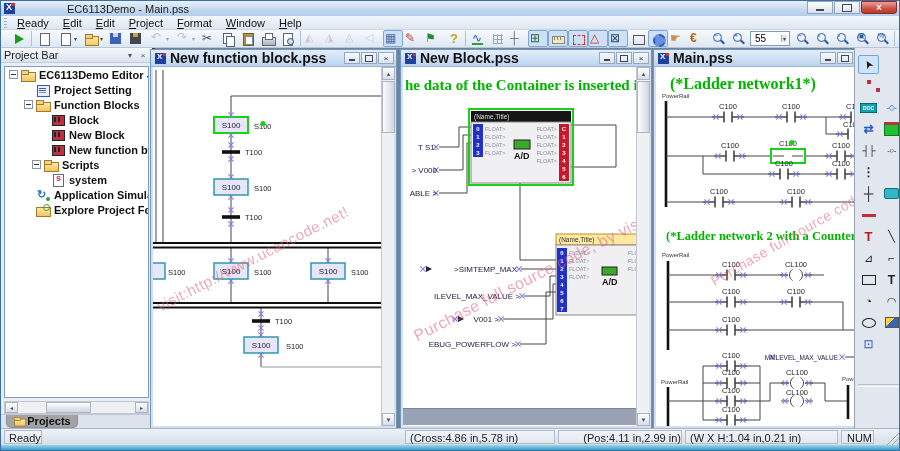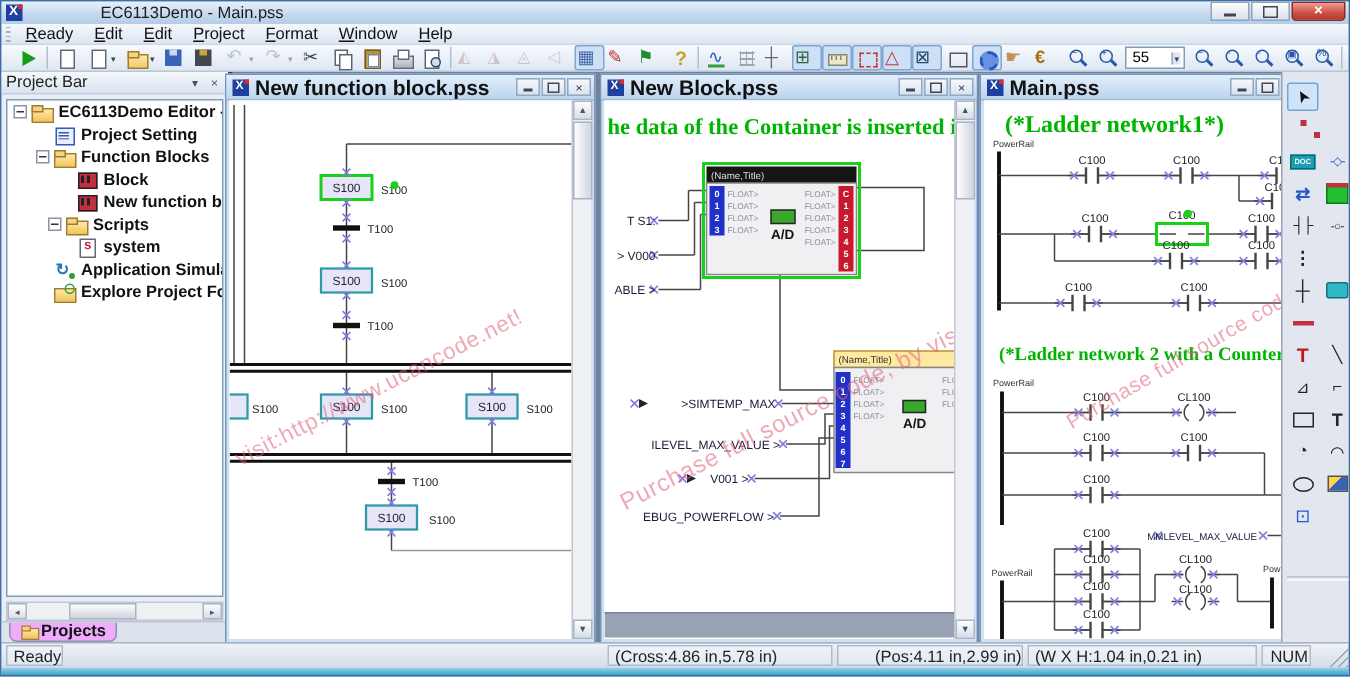--- a/index.html
+++ b/index.html
@@ -129,21 +129,21 @@
   .ti-sim::before { content:"↻"; position:absolute; left:1px; top:-1px; color:#2878b8; font-weight:bold; font-size:11px; }
   .ti-sim::after { content:""; position:absolute; right:1px; bottom:0; width:4px; height:4px; background:#2fa040; border-radius:50%; }
   .ti-explore::before { content:""; position:absolute; left:0; top:3px; width:13px; height:8px;
     background:linear-gradient(#ffe9a6,#f2c35e); border:1px solid #a07b28; }
   .ti-explore::after { content:""; position:absolute; right:1px; top:0; width:5px; height:5px; border:1.5px solid #2fa040; border-radius:50%; }
   #tree-hscroll { position:absolute; left:3px; right:3px; bottom:14px; height:13px; background:#eef0f4; border:1px solid #c2c8d2; display:flex; }
   .harr { width:13px; height:100%; background:linear-gradient(#fdfdfd,#d8dde6); border:1px solid #aab4c4; font-size:6px; color:#456;
     display:flex; align-items:center; justify-content:center; }
   .hthumb { width:45px; height:100%; background:linear-gradient(#fdfdfd,#cfd6e0); border:1px solid #aab4c4; margin-left:28px; }
   #pb-tabs { position:absolute; left:0; right:0; bottom:0; height:14px; background:#dde3ec; border-top:1px solid #c0c8d4; }
-  #pb-tab { position:absolute; left:5px; top:0; width:72px; height:13px; background:#f0abfc; border:1px solid #8894a8; border-top:none;
+  #pb-tab { position:absolute; left:5px; top:0; width:72px; height:13px; background:#a3a3a3; border:1px solid #8894a8; border-top:none;
     border-radius:0 0 5px 5px; display:flex; align-items:center; justify-content:center; font-weight:bold; color:#111; }
   #pb-tab .ti { width:12px; margin-right:2px; transform:scale(.8); }
 
   
   #mdi { position:absolute; left:147px; top:0; right:0; bottom:0; }
   .cwin { position:absolute; background:#cfe1f3; border:1px solid #7296bc; box-shadow:inset 0 0 0 2px #cfe1f3; }
   .cw-title { height:17px; background:linear-gradient(#e2eefb,#bdd4ec); display:flex; align-items:center;
     padding:0 2px 0 4px; border-bottom:1px solid #9ab4d2; }
   .cw-icon { width:11px; height:11px; background:#2040a0; position:relative; flex:none; margin-right:4px; }
   .cw-icon::before { content:"X"; position:absolute; left:2px; top:-1px; color:#fff; font-size:8px; font-weight:bold; }
@@ -429,20 +429,25 @@
           </div>
           <div class="trow" style="padding-left: 19px;">
             <span class="exp"></span>
             <span class="ti ti-folder"></span>
             <span class="tl">Function Blocks</span>
           </div>
           <div class="trow" style="padding-left: 34px;">
             <span class="expsp"></span>
             <span class="ti ti-block"></span>
             <span class="tl">Block</span>
+          </div>
+          <div class="trow" style="padding-left: 34px;">
+            <span class="expsp"></span>
+            <span class="ti ti-block"></span>
+            <span class="tl">New Block</span>
           </div>
           <div class="trow" style="padding-left: 34px;">
             <span class="expsp"></span>
             <span class="ti ti-block"></span>
             <span class="tl">New function block</span>
           </div>
           <div class="trow" style="padding-left: 27px;">
             <span class="exp"></span>
             <span class="ti ti-folder"></span>
             <span class="tl">Scripts</span>

